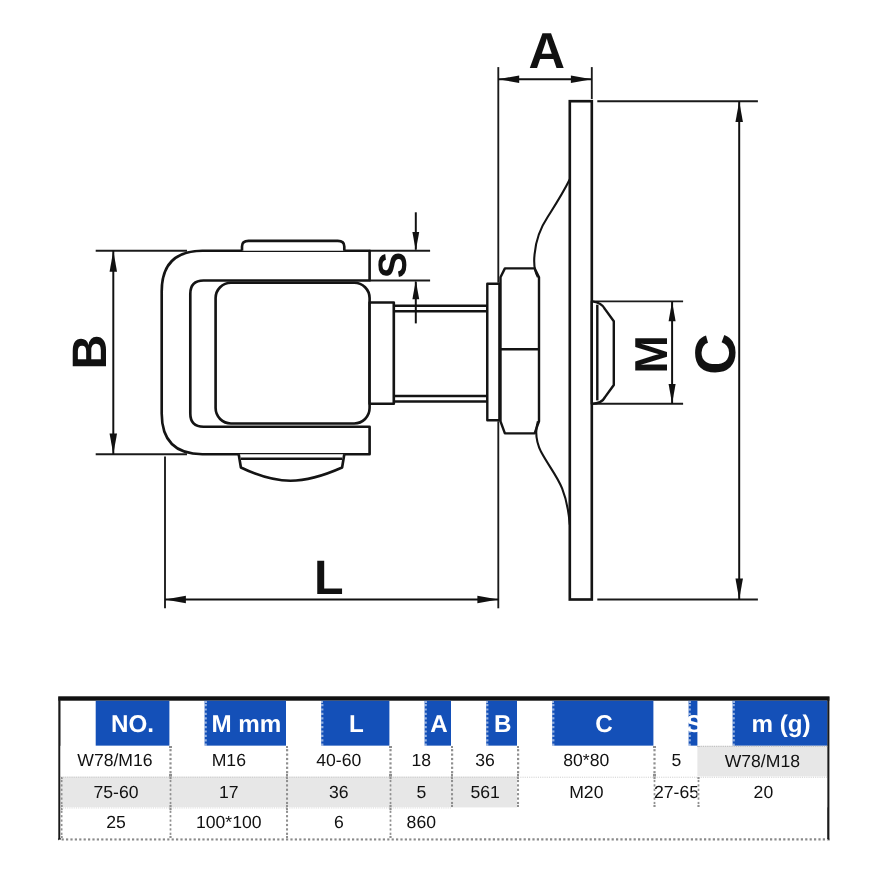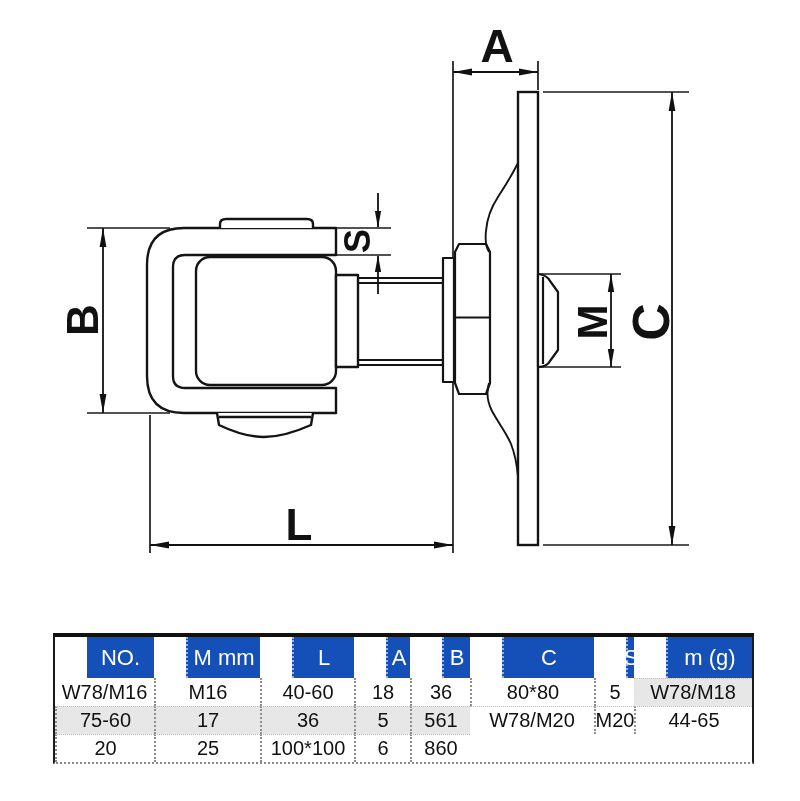--- a/index.html
+++ b/index.html
@@ -12,22 +12,22 @@
   #spec-table{position:absolute;left:53px;top:633px;width:697px;
     display:grid;
     grid-template-columns:99px 106px 94px 56px 60px 124px 40px 118px;
     grid-template-rows:41px 28px 28px 28px;
     border-top:4px solid #111;border-left:2px solid #1a1a1a;border-right:2px solid #1a1a1a;
     border-bottom:2px dotted #8a8a8a;
     background:#fff;}
   #spec-table .cell{display:flex;align-items:center;justify-content:center;
     box-sizing:border-box;white-space:nowrap;}
   #spec-table .th{background:var(--header-bg,#1450b8);color:var(--header-text,#fff);
-    font-weight:normal;font-size:22px;margin-left:32px;}
-  #spec-table .td{color:#111;font-size:20px;background:#fff;}
+    font-weight:bold;font-size:22px;margin-left:32px;}
+  #spec-table .td{color:#111;font-size:16px;background:#fff;}
   #spec-table .alt{background:var(--row-alt,#e7e7e7);}
   #spec-table .sep{border-left:2px dotted #8f8f8f;}
   #spec-table .th.sep{border-left:2px dotted rgba(255,255,255,.55);}
   #spec-table .bt{border-top:1px dotted #bdbdbd;}
 </style>
 </head>
 <body>
 
 <div id="stage">
 
@@ -162,22 +162,21 @@
     <div class="cell td sep">80*80</div>
     <div class="cell td sep">5</div>
 
     <div class="cell td alt bt">W78/M18</div>
     <div class="cell td alt sep bt">75-60</div>
     <div class="cell td alt sep bt">17</div>
     <div class="cell td alt sep bt">36</div>
     <div class="cell td alt sep bt">5</div>
     <div class="cell td alt sep bt">561</div>
 
-    <div class="cell td bt">W78/M20</div>
     <div class="cell td sep bt">M20</div>
-    <div class="cell td sep bt">44-65</div>
+    <div class="cell td sep bt">27-65</div>
     <div class="cell td sep bt">20</div>
     <div class="cell td sep bt">25</div>
     <div class="cell td sep bt">100*100</div>
     <div class="cell td sep bt">6</div>
     <div class="cell td sep bt">860</div>
   </div>
 </div>
 
 </body></html>

